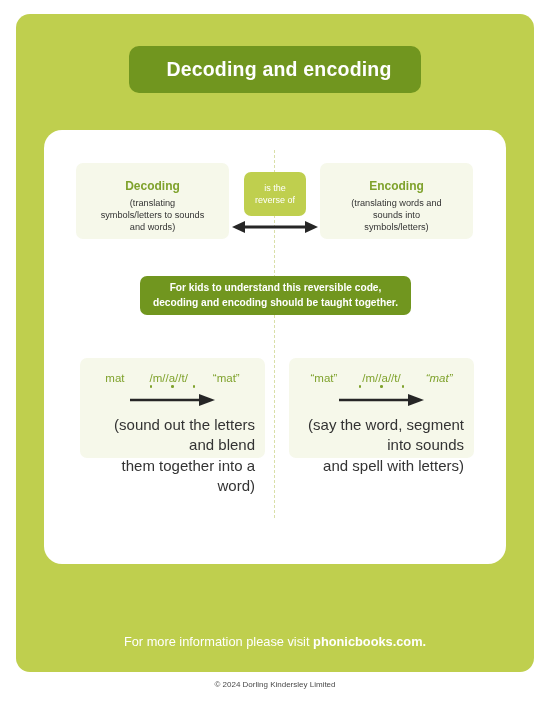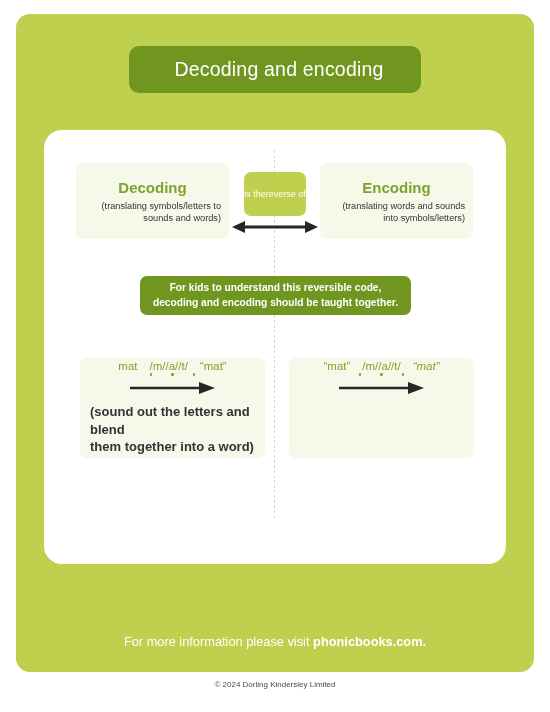--- a/index.html
+++ b/index.html
@@ -39,21 +39,21 @@
     background: #71961f;
     border-radius: 10px;
     display: flex;
     align-items: center;
     justify-content: center;
   }
   .title-pill .title-text {
     color: #ffffff;
     font-size: 19.5px;
     letter-spacing: 0.2px;
-    font-weight: 400;
+    font-weight: 700;
     margin-left: 8px;
   }
   
   .white-card {
     position: absolute;
     left: 44px;
     top: 130px;
     width: 462px;
     height: 434px;
     background: #ffffff;
@@ -83,42 +83,42 @@
   .box-encoding {
     left: 320px;
     top: 163px;
     width: 153px;
     height: 76px;
   }
   .box-heading {
     text-align: center;
     color: #7fa22c;
     font-weight: bold;
-    font-size: 15px;
+    font-size: 12px;
     margin-top: 16px;
   }
   .box-sub {
-    text-align: right;
+    text-align: center;
     color: #333333;
     font-size: 9.2px;
     line-height: 1.32;
     margin-top: 4px;
-    padding: 0 8px;
+    padding: 0 24px;
   }
   
   .reverse-pill {
     position: absolute;
     left: 244px;
     top: 172px;
     width: 62px;
     height: 44px;
     background: #bfcf4e;
     border-radius: 7px;
     display: flex;
-    flex-direction: row;
+    flex-direction: column;
     align-items: center;
     justify-content: center;
   }
   .reverse-pill span {
     color: #ffffff;
     font-size: 9px;
     line-height: 1.35;
     text-align: center;
   }
   .double-arrow {
@@ -169,22 +169,22 @@
     border-radius: 7px;
     top: 358px;
     height: 100px;
   }
   .ex-left { left: 80px; width: 185px; }
   .ex-right { left: 289px; width: 185px; }
   .ex-row {
     display: flex;
     align-items: baseline;
     justify-content: center;
-    gap: 12px;
-    padding-top: 2px;
+    gap: 25px;
+    padding-top: 14px;
   }
   .ex-token {
     color: #7fa22c;
     font-size: 11.5px;
   }
   .ex-token.ital { font-style: italic; }
   .ex-dots {
     position: relative;
     height: 7px;
     display: flex;
@@ -198,27 +198,26 @@
     height: 2.6px;
     background: #7fa22c;
     border-radius: 50%;
   }
   .ex-arrow {
     display: flex;
     justify-content: center;
     margin-top: 2px;
   }
   .ex-caption {
-    text-align: left;
+    text-align: right;
     color: #333333;
-    font-size: 13px;
+    font-size: 15px;
     line-height: 1.35;
     margin-top: 9px;
     padding: 0 10px;
-    font-weight: bold;
   }
   
   .footer-url {
     position: absolute;
     left: 0;
     top: 634px;
     width: 550px;
     text-align: center;
     color: #ffffff;
     font-size: 12.8px;
@@ -349,20 +348,24 @@
     <div class="ex-dots">
       <i></i>
       <i></i>
       <i></i>
     </div>
     <div class="ex-arrow">
       <svg width="85" height="12" viewBox="0 0 85 12">
         <line x1="0" y1="6" x2="72" y2="6" stroke="#262626" stroke-width="2.4"></line>
         <polygon points="85,6 69,0 69,12" fill="#262626"></polygon>
       </svg>
+    </div>
+    <div class="ex-caption">
+      <span>(say the word, segment into sounds</span><br>
+      <span>and spell with letters)</span>
     </div>
   </div>
 
 
   <div class="footer-url">
     <span>For more information please visit </span><b>phonicbooks.com.</b>
   </div>
 
   <div class="bottom-bar">
     <span class="copyright">© 2024 Dorling Kindersley Limited</span>

